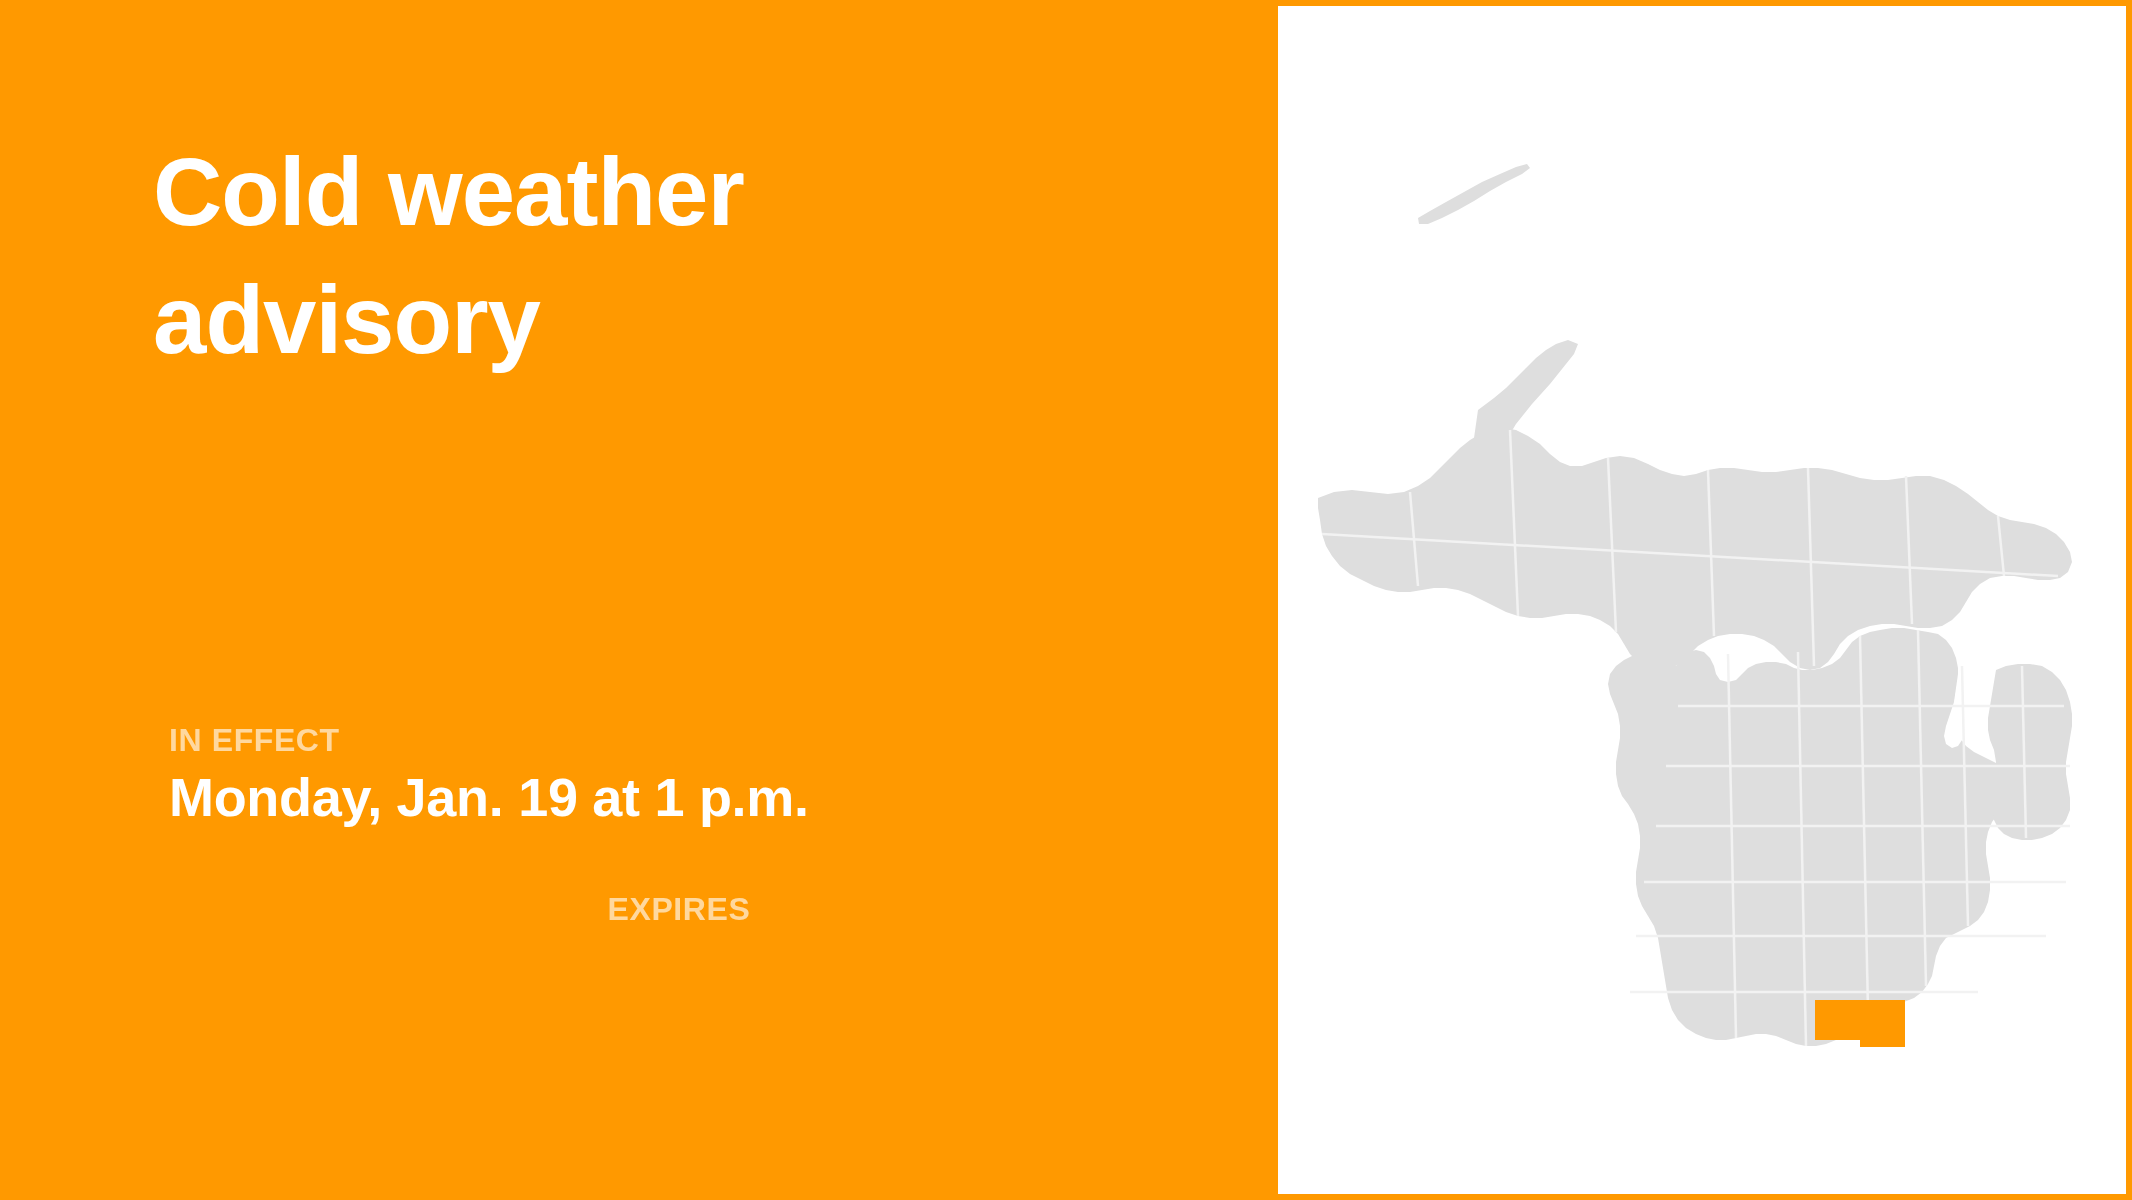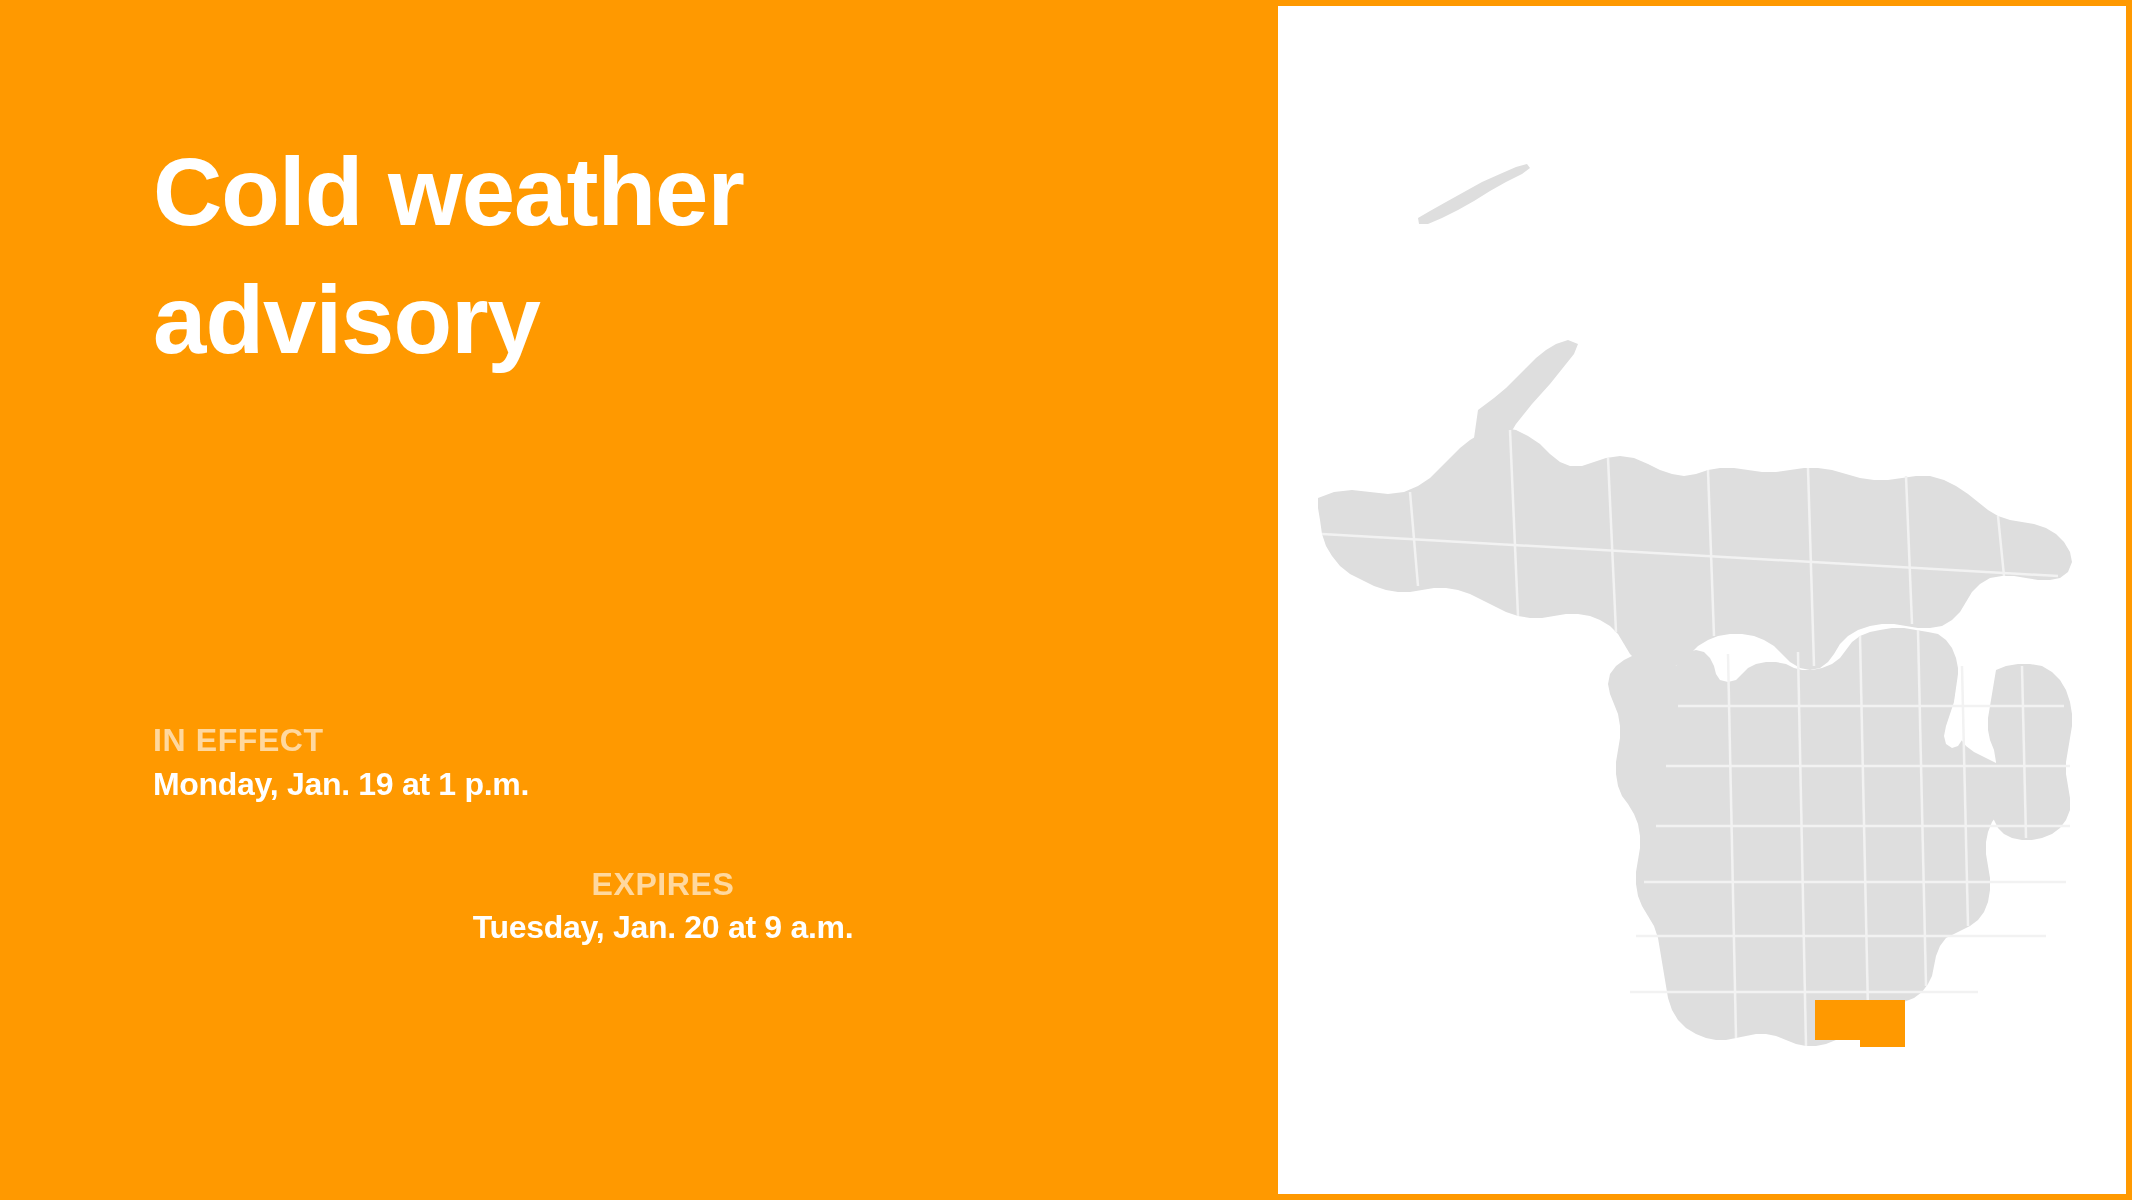--- a/index.html
+++ b/index.html
@@ -43,42 +43,42 @@
     color: #ffffff;
     font-size: 96px;
     font-weight: bold;
     line-height: 1.33;
     letter-spacing: -1px;
     white-space: pre-line;
   }
 
   #timing-block {
     position: absolute;
-    left: 153px;
+    left: 169px;
     top: 722px;
     width: 1020px;
   }
 
   .timing-group { margin: 0 0 62px 0; }
   .timing-group:last-child { margin-bottom: 0; text-align: center; }
 
   .timing-label {
     display: block;
     color: rgba(255,255,255,0.62);
     font-size: 32px;
     font-weight: bold;
     letter-spacing: 0.6px;
     line-height: 1.18;
     margin-bottom: 6px;
   }
 
   .timing-value {
     display: block;
     color: #ffffff;
-    font-size: 32px;
+    font-size: 54px;
     font-weight: bold;
     line-height: 1.18;
     letter-spacing: -0.3px;
   }
 
   
   #map-panel {
     position: absolute;
     left: 1278px;
     top: 0;
@@ -121,21 +121,20 @@
 
     <div id="timing-block">
 
       <div class="timing-group">
         <span class="timing-label">IN EFFECT</span>
         <span class="timing-value">Monday, Jan. 19 at 1 p.m.</span>
       </div>
 
       <div class="timing-group">
         <span class="timing-label">EXPIRES</span>
-        <span class="timing-value">Tuesday, Jan. 20 at 9 a.m.</span>
       </div>
 
     </div>
   </div>
 
   <div id="map-panel">
     <div id="map-panel-inner">
 
       <svg id="state-map-svg" viewBox="0 0 848 1100" preserveAspectRatio="none">
 

